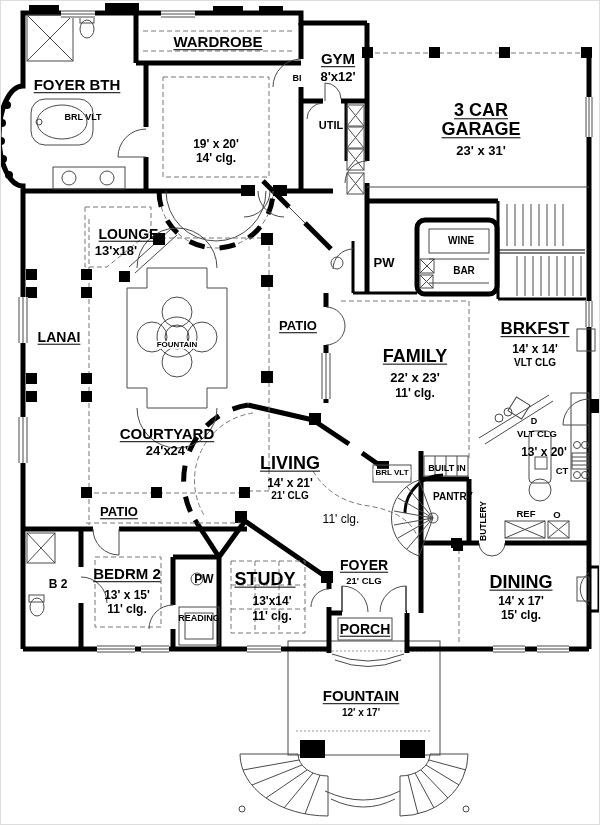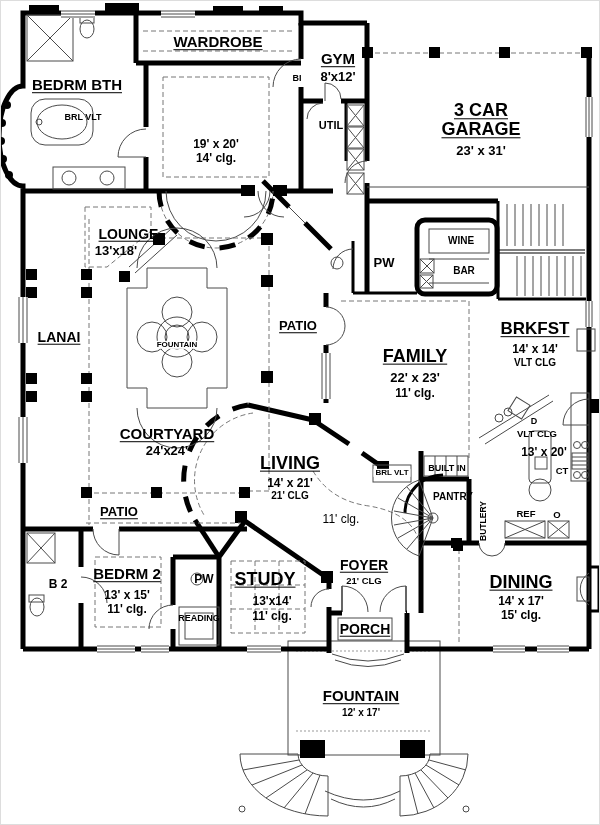--- a/index.html
+++ b/index.html
@@ -312,21 +312,21 @@
         <path class="t" d="M60,10 H94 M60,13 H94 M60,16 H94"></path>
     <rect class="wt" x="160" y="8" width="34" height="9"></rect>
         <path class="t" d="M160,10 H194 M160,13 H194 M160,16 H194"></path>
   </g>
 </svg>
 
   <div class="lbl rn" style="left:217px;top:41px;font-size:15px;">WARDROBE</div>
   <div class="lbl rn" style="left:337px;top:58px;font-size:15px;">GYM</div>
   <div class="lbl" style="left:337px;top:76px;font-size:13px;">8'x12'</div>
   <div class="lbl" style="left:296px;top:78px;font-size:9px;">BI</div>
-  <div class="lbl rn" style="left:76px;top:84px;font-size:15px;">BEDRM BTH</div>
+  <div class="lbl rn" style="left:76px;top:84px;font-size:15px;">FOYER BTH</div>
   <div class="lbl" style="left:82px;top:117px;font-size:9px;">BRL VLT</div>
   <div class="lbl" style="left:215px;top:143px;font-size:12px;">19' x 20'</div>
   <div class="lbl" style="left:215px;top:157px;font-size:12px;">14' clg.</div>
   <div class="lbl" style="left:330px;top:125px;font-size:11px;">UTIL</div>
   <div class="lbl rn wrap" style="left:480px;top:119px;font-size:18px;width:100px;">3 CAR GARAGE</div>
   <div class="lbl" style="left:480px;top:150px;font-size:13px;">23' x 31'</div>
   <div class="lbl rn" style="left:115px;top:233px;font-size:14px;padding-left:25px;">LOUNGE</div>
   <div class="lbl" style="left:115px;top:250px;font-size:13px;">13'x18'</div>
   <div class="lbl" style="left:383px;top:262px;font-size:13px;">PW</div>
   <div class="lbl" style="left:460px;top:240px;font-size:10px;text-align:right;">WINE</div>

